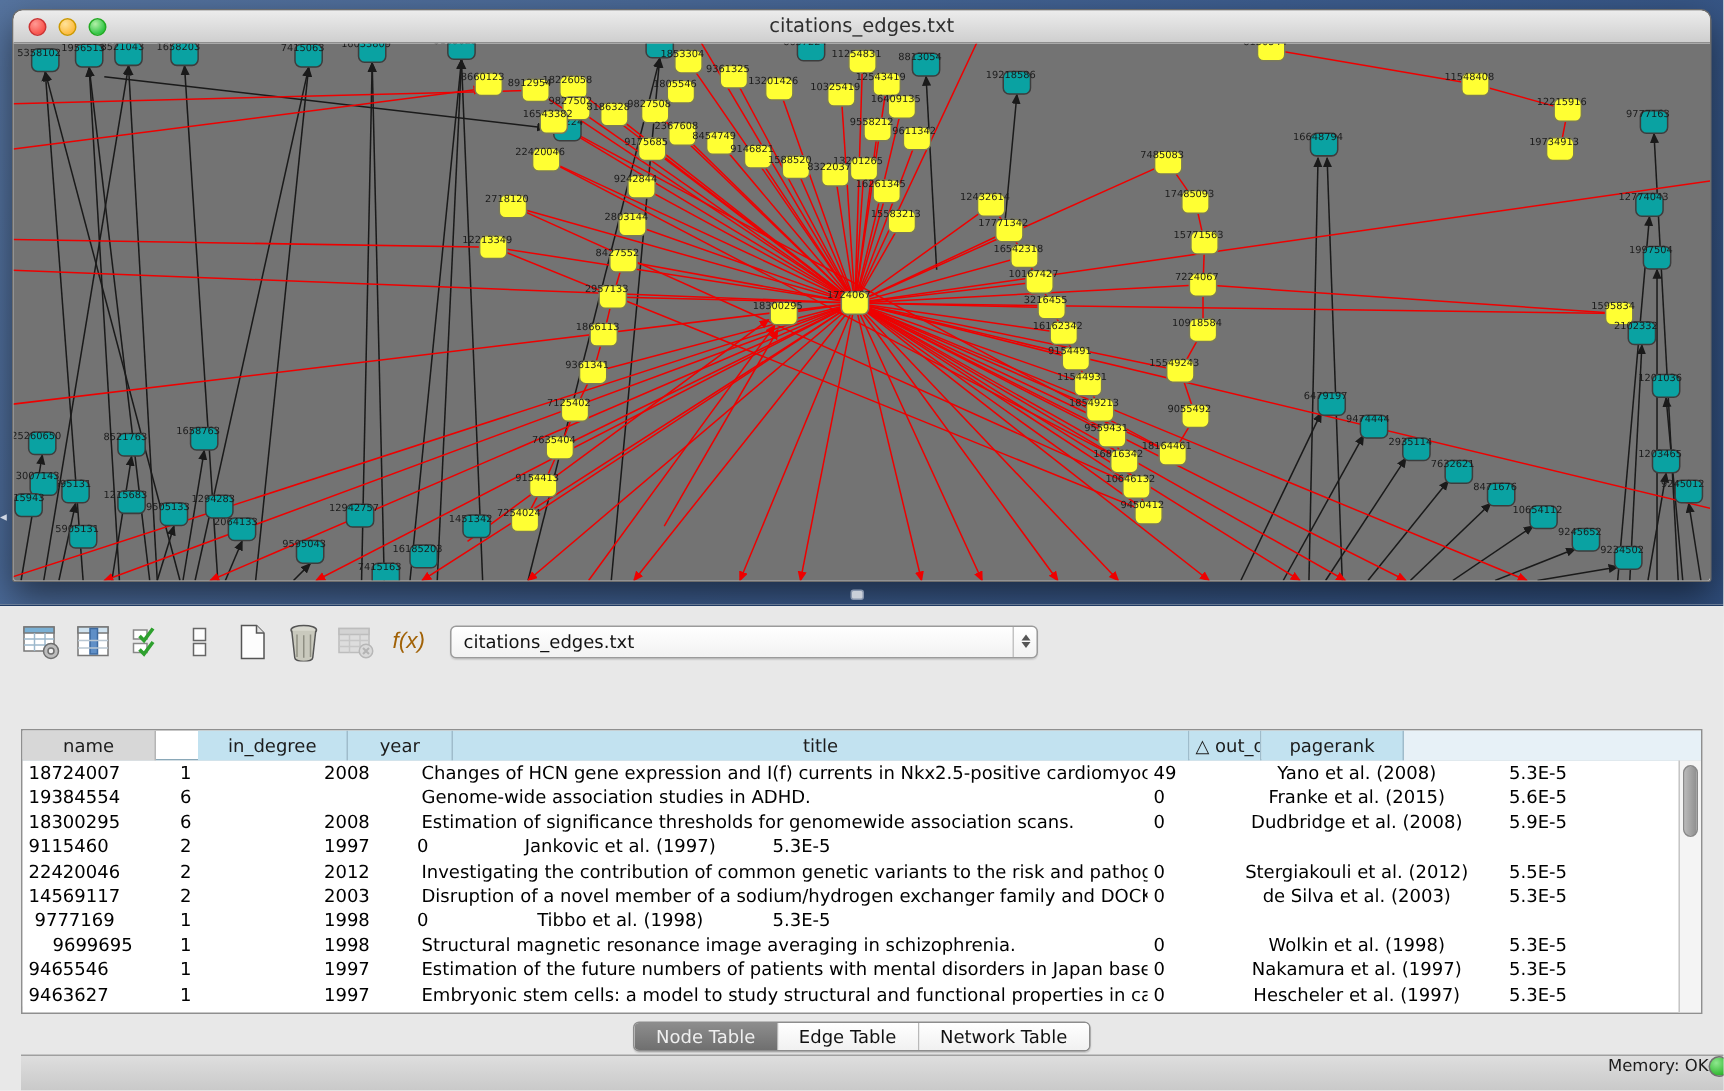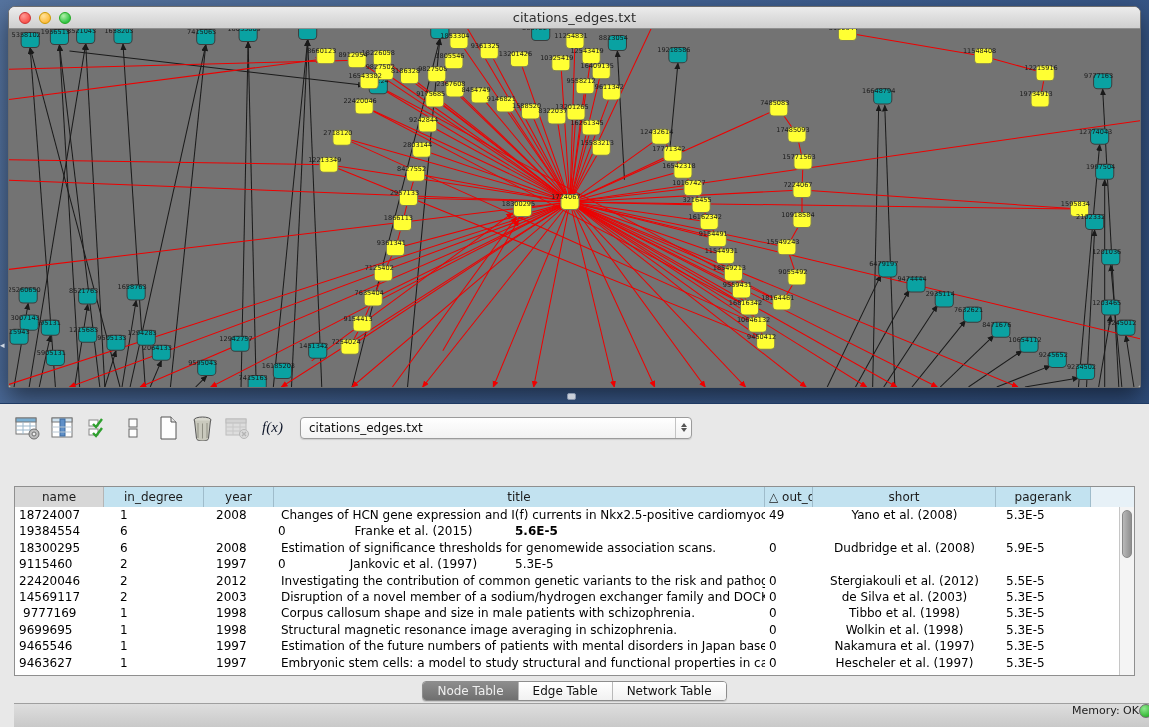--- a/index.html
+++ b/index.html
@@ -35,22 +35,22 @@
   .panel-header { height:27px; background:linear-gradient(#efefef,#e0e0e0);
     border-bottom:1px solid #cfcfcf; display:flex; align-items:center; padding:0 12px; }
   .panel-title { font-size:12px; color:#333; }
   .panel-header .spacer { flex:1; }
   .float-btn,.close-btn { width:20px; height:18px; display:flex; align-items:center;
     justify-content:center; margin-left:8px; cursor:default; }
   .close-btn { font-size:14px; font-weight:bold; color:#1a1a1a; }
 
   .toolbar { display:flex; align-items:center; padding:10px 0 8px 14px; gap:8px; }
   .tool-btn { width:27px; height:27px; display:flex; align-items:center; justify-content:center; }
-  .fx { font-family:Liberation Serif, serif; font-style:italic;
-    font-size:15px; color:#0f172a; }
+  .fx { font-family:Liberation Sans, sans-serif; font-style:italic;
+    font-size:15px; color:#a16207; }
   .dropdown { width:392px; height:22px; margin-left:6px; background:linear-gradient(#fff,#f2f2f2);
     border:1px solid #9b9b9b; border-radius:4px; display:flex; align-items:center;
     font-size:12px; color:#111; padding-left:8px; box-shadow:0 1px 1px rgba(0,0,0,.12); }
   .dropdown .dval { flex:1; }
   .dd-stepper { width:16px; height:100%; border-left:1px solid #c3c3c3; display:flex;
     flex-direction:column; align-items:center; justify-content:center; gap:1px; }
   .dd-stepper i { display:block; width:0; height:0; border:3px solid transparent; }
   .dd-stepper .up { border-bottom:4px solid #555; }
   .dd-stepper .down { border-top:4px solid #555; }
 
@@ -789,45 +789,45 @@
       <span class="dd-stepper">
           <i class="up"></i>
           <i class="down"></i>
         </span>
     </div>
   </div>
 
   <div class="table-wrap">
     <div class="thead" id="thead">
         <div class="th gray" style="width: 89px;">name</div>
-        <div class="th" style="width: 100px;">in_degree</div>
+        <div class="th" style="width: 100px; margin-left: 28px;">in_degree</div>
         <div class="th" style="width: 70px;">year</div>
         <div class="th" style="width: 491px;">title</div>
         <div class="th left" style="width: 48px;">△ out_de…</div>
-        <div class="th" style="width: 183px;">short</div>
         <div class="th" style="width: 95px;">pagerank</div>
         <div class="th filler" style="flex: 1 1 0%;"></div>
       </div>
     <div class="tbody" id="tbody">
         <div class="tr">
           <div class="td" style="width: 89px; padding-left: 4px;">18724007</div>
           <div class="td" style="width: 100px; padding-left: 16px;">1</div>
           <div class="td" style="width: 70px; padding-left: 12px;">2008</div>
           <div class="td" style="width: 491px; padding-left: 7px;">Changes of HCN gene expression and I(f) currents in Nkx2.5-positive cardiomyoc…</div>
           <div class="td" style="width: 48px; padding-left: 4px;">49</div>
           <div class="td center" style="width: 183px;">Yano et al. (2008)</div>
           <div class="td" style="width: 95px; padding-left: 10px;">5.3E-5</div>
         </div>
         <div class="tr">
           <div class="td" style="width: 89px; padding-left: 4px;">19384554</div>
           <div class="td" style="width: 100px; padding-left: 16px;">6</div>
           <div class="td" style="width: 70px; padding-left: 12px; margin-top: 44px;">2009</div>
+          <div class="td" style="width: 491px; padding-left: 7px;">Genome-wide association studies in ADHD.</div>
           <div class="td" style="width: 48px; padding-left: 4px;">0</div>
           <div class="td center" style="width: 183px;">Franke et al. (2015)</div>
-          <div class="td" style="width: 95px; padding-left: 10px; font-weight: bold;">5.6E-5</div>
+          <div class="td" style="width: 95px; padding-left: 10px;">5.6E-5</div>
         </div>
         <div class="tr">
           <div class="td" style="width: 89px; padding-left: 4px;">18300295</div>
           <div class="td" style="width: 100px; padding-left: 16px;">6</div>
           <div class="td" style="width: 70px; padding-left: 12px;">2008</div>
           <div class="td" style="width: 491px; padding-left: 7px;">Estimation of significance thresholds for genomewide association scans.</div>
           <div class="td" style="width: 48px; padding-left: 4px;">0</div>
           <div class="td center" style="width: 183px;">Dudbridge et al. (2008)</div>
           <div class="td" style="width: 95px; padding-left: 10px;">5.9E-5</div>
         </div>
@@ -854,27 +854,26 @@
           <div class="td" style="width: 70px; padding-left: 12px;">2003</div>
           <div class="td" style="width: 491px; padding-left: 7px;">Disruption of a novel member of a sodium/hydrogen exchanger family and DOCK…</div>
           <div class="td" style="width: 48px; padding-left: 4px;">0</div>
           <div class="td center" style="width: 183px;">de Silva et al. (2003)</div>
           <div class="td" style="width: 95px; padding-left: 10px;">5.3E-5</div>
         </div>
         <div class="tr">
           <div class="td" style="width: 89px; padding-left: 8px;">9777169</div>
           <div class="td" style="width: 100px; padding-left: 16px;">1</div>
           <div class="td" style="width: 70px; padding-left: 12px;">1998</div>
-          <div class="td" style="width: 491px; padding-left: 7px;">Corpus callosum shape and size in male patients with schizophrenia.</div>
           <div class="td" style="width: 48px; padding-left: 4px;">0</div>
           <div class="td center" style="width: 183px;">Tibbo et al. (1998)</div>
           <div class="td" style="width: 95px; padding-left: 10px;">5.3E-5</div>
         </div>
         <div class="tr">
-          <div class="td" style="width: 89px; padding-left: 4px;">9699695</div>
+          <div class="td" style="width: 89px; padding-left: 20px;">9699695</div>
           <div class="td" style="width: 100px; padding-left: 16px;">1</div>
           <div class="td" style="width: 70px; padding-left: 12px;">1998</div>
           <div class="td" style="width: 491px; padding-left: 7px;">Structural magnetic resonance image averaging in schizophrenia.</div>
           <div class="td" style="width: 48px; padding-left: 4px;">0</div>
           <div class="td center" style="width: 183px;">Wolkin et al. (1998)</div>
           <div class="td" style="width: 95px; padding-left: 10px;">5.3E-5</div>
         </div>
         <div class="tr">
           <div class="td" style="width: 89px; padding-left: 4px;">9465546</div>
           <div class="td" style="width: 100px; padding-left: 16px;">1</div>

